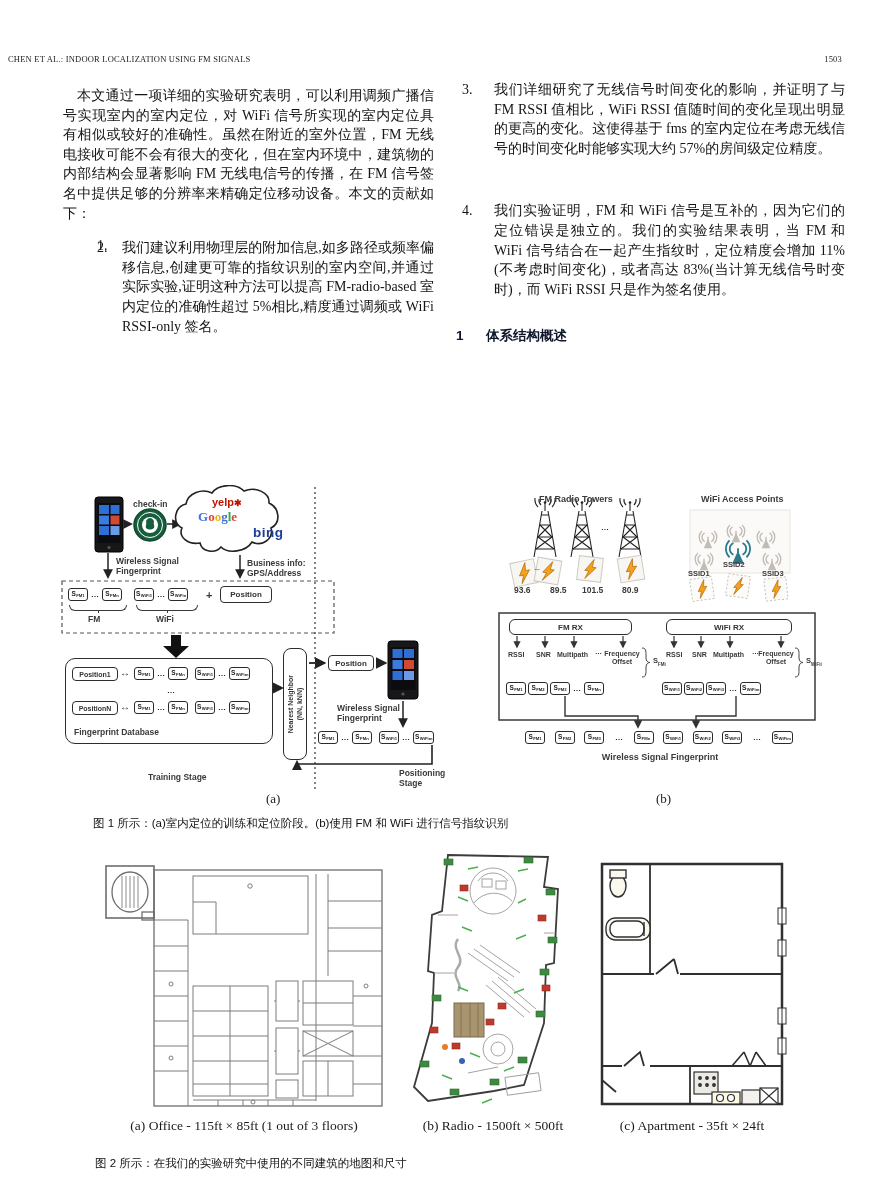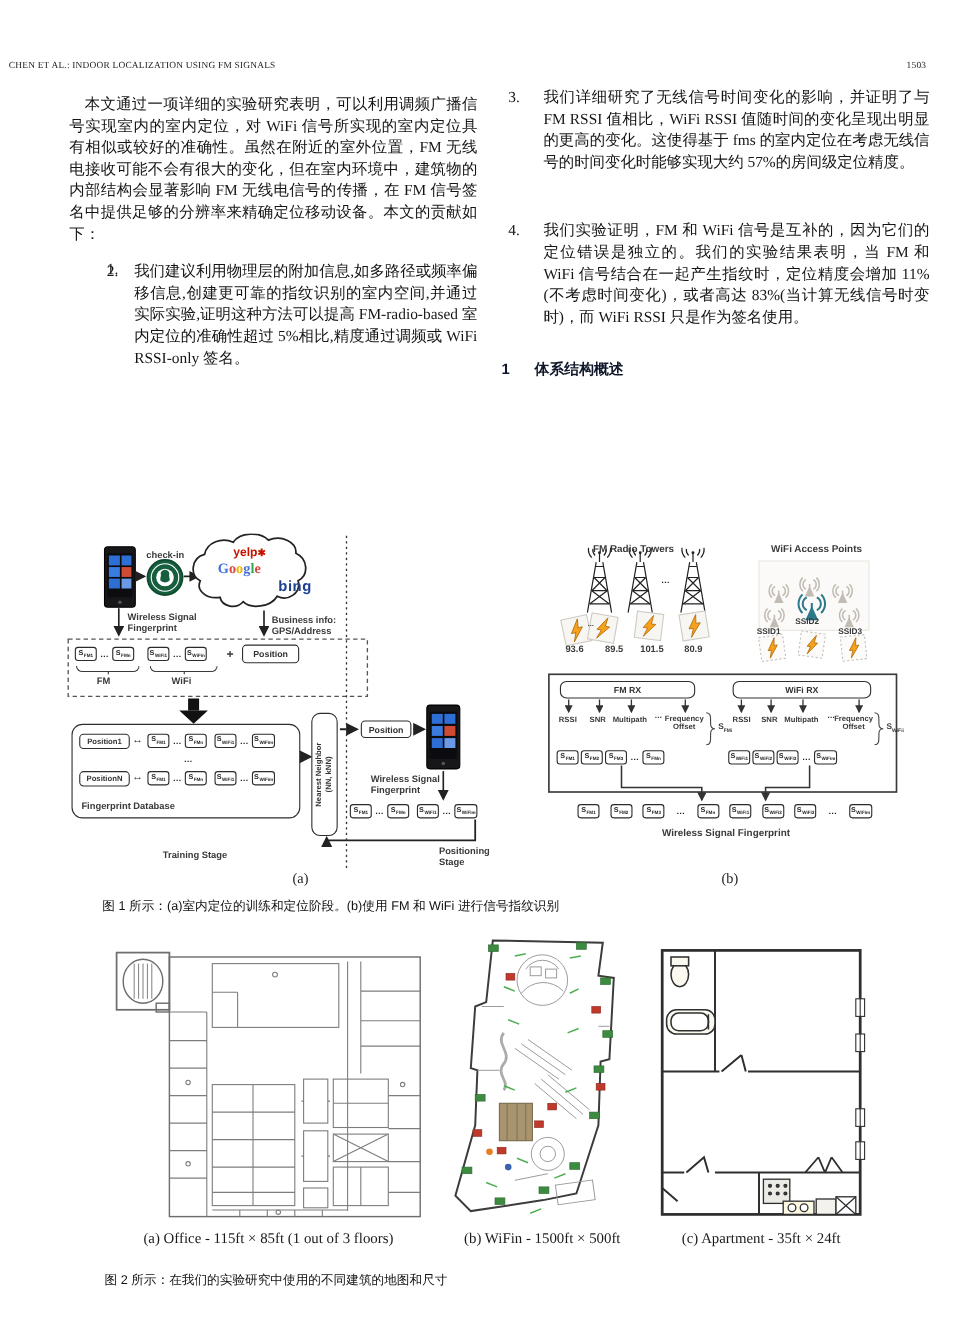--- a/index.html
+++ b/index.html
@@ -601,16 +601,16 @@
     <rect x="120" y="236" width="28" height="12" fill="#fdf9e3"></rect>
     <circle cx="128" cy="242" r="3.5" fill="#fff"></circle>
       <circle cx="139" cy="242" r="3.5" fill="#fff"></circle>
     <rect x="150" y="234" width="18" height="14" fill="#f4f2ec"></rect>
     <rect x="168" y="232" width="18" height="16" fill="#fff"></rect>
     <path d="M168,232 L186,248 M186,232 L168,248" fill="none"></path>
   </g>
 </svg>
 
 <div class="f2cap" style="left:244px;top:1118px;">(a) Office - 115ft × 85ft (1 out of 3 floors)</div>
-<div class="f2cap" style="left:493px;top:1118px;">(b) WiFin - 1500ft × 500ft</div>
+<div class="f2cap" style="left:493px;top:1118px;">(b) Radio - 1500ft × 500ft</div>
 <div class="f2cap" style="left:692px;top:1118px;">(c) Apartment - 35ft × 24ft</div>
 
 <div class="caption" style="left:95px;top:1156px;text-align:right;">图 2 所示：在我们的实验研究中使用的不同建筑的地图和尺寸</div>
 
 </body></html>

